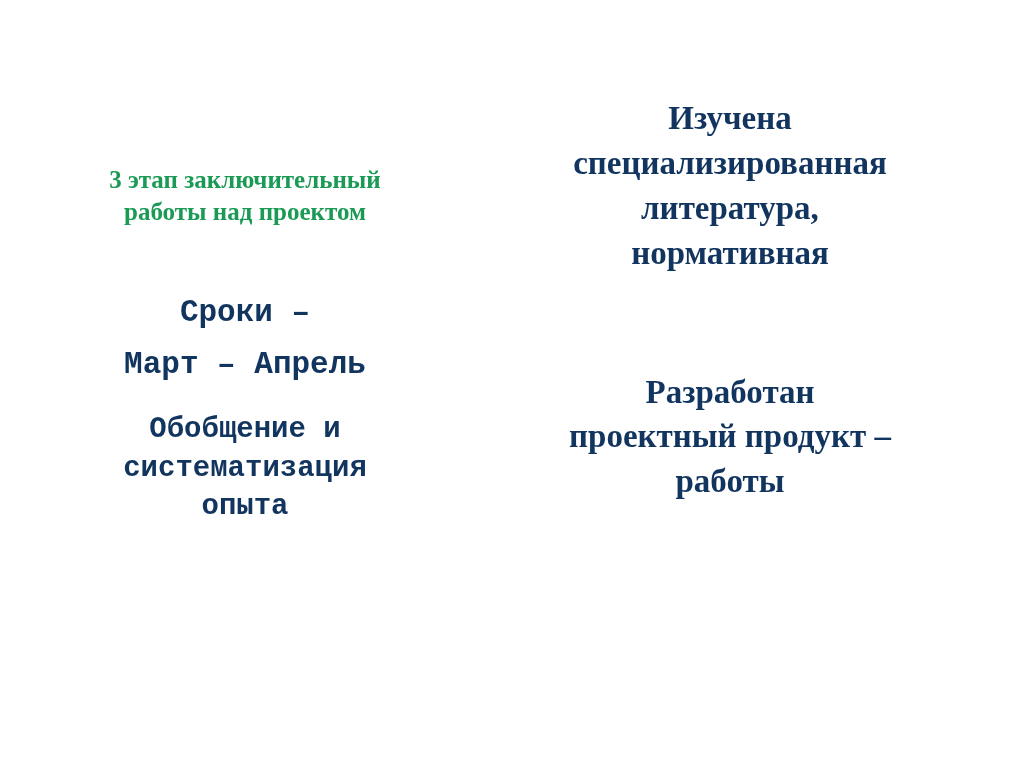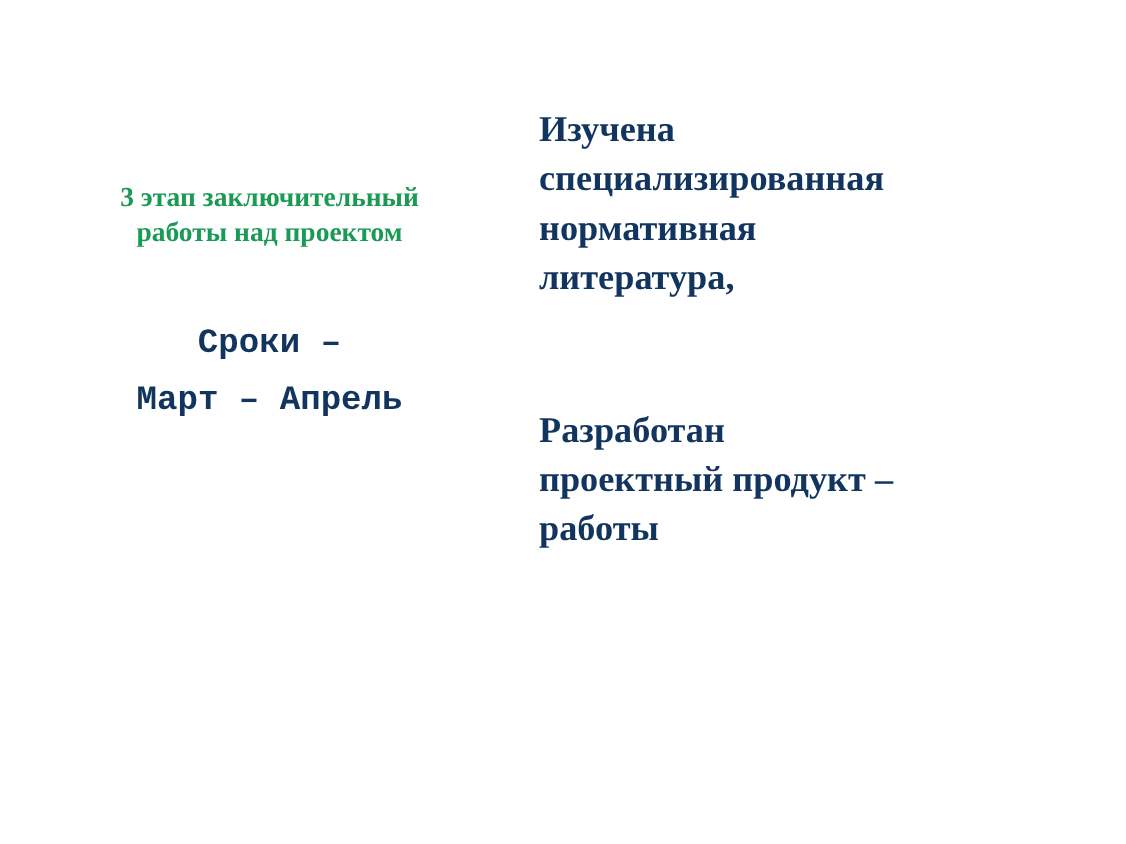--- a/index.html
+++ b/index.html
@@ -51,23 +51,24 @@
     margin-top: 11px;
   }
   .experience {
     margin-top: 26px;
     font-size: 29px;
     line-height: 1.32;
   }
   
   .col-right {
     position: absolute;
-    left: 490px;
+    left: 470px;
     top: 96px;
     width: 520px;
+    text-align: center;
   }
   .right-block {
     color: #12355f;
     font-family: "Liberation Serif", serif;
     font-weight: bold;
     font-size: 33px;
     line-height: 1.36;
     margin: 0;
   }
   .right-block.second {
@@ -87,30 +88,35 @@
     <p class="stage-heading">
       <span class="r-line">3 этап заключительный</span>
       <span class="r-line">работы над проектом</span>
     </p>
 
     <p class="left-block deadline">
       <span class="r-line">Сроки –</span>
       <span class="r-line deadline-line2">Март – Апрель</span>
     </p>
 
+    <p class="left-block experience">
+      <span class="r-line">Обобщение и</span>
+      <span class="r-line">систематизация</span>
+      <span class="r-line">опыта</span>
+    </p>
 
   </div>
 
   <div class="col-right">
 
     <p class="right-block first">
       <span class="r-line">Изучена</span>
       <span class="r-line">специализированная</span>
+      <span class="r-line">литература,</span>
       <span class="r-line">нормативная</span>
-      <span class="r-line">литература,</span>
     </p>
 
     <p class="right-block second">
       <span class="r-line">Разработан</span>
       <span class="r-line">проектный продукт –</span>
       <span class="r-line">работы</span>
     </p>
 
   </div>
 

